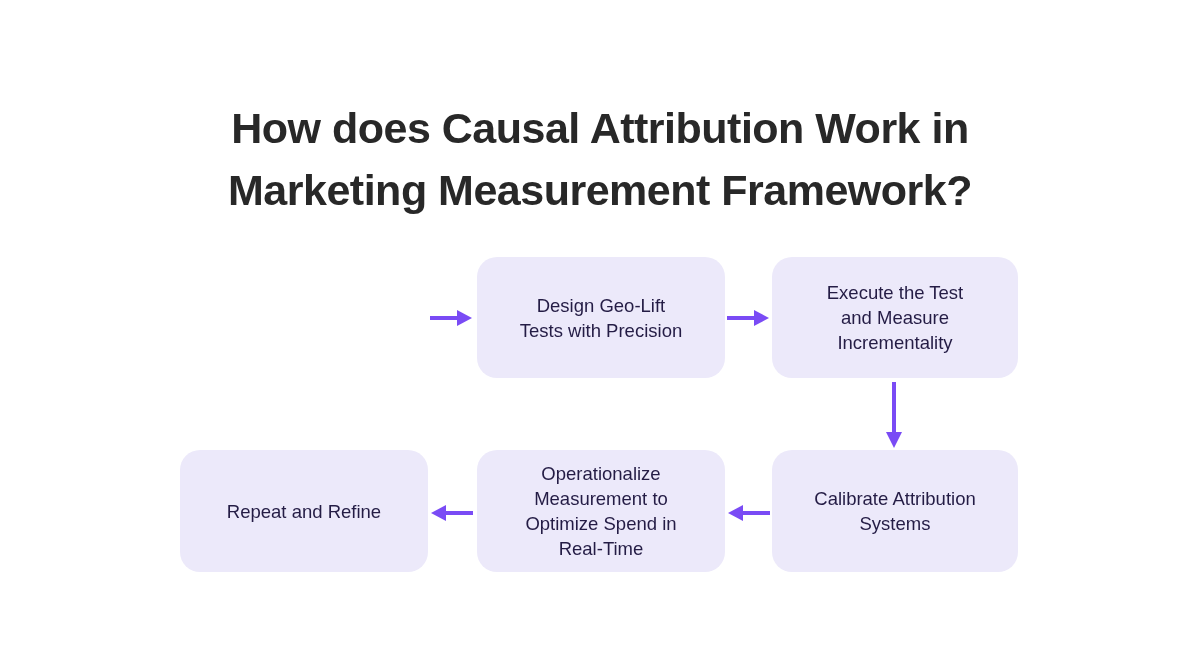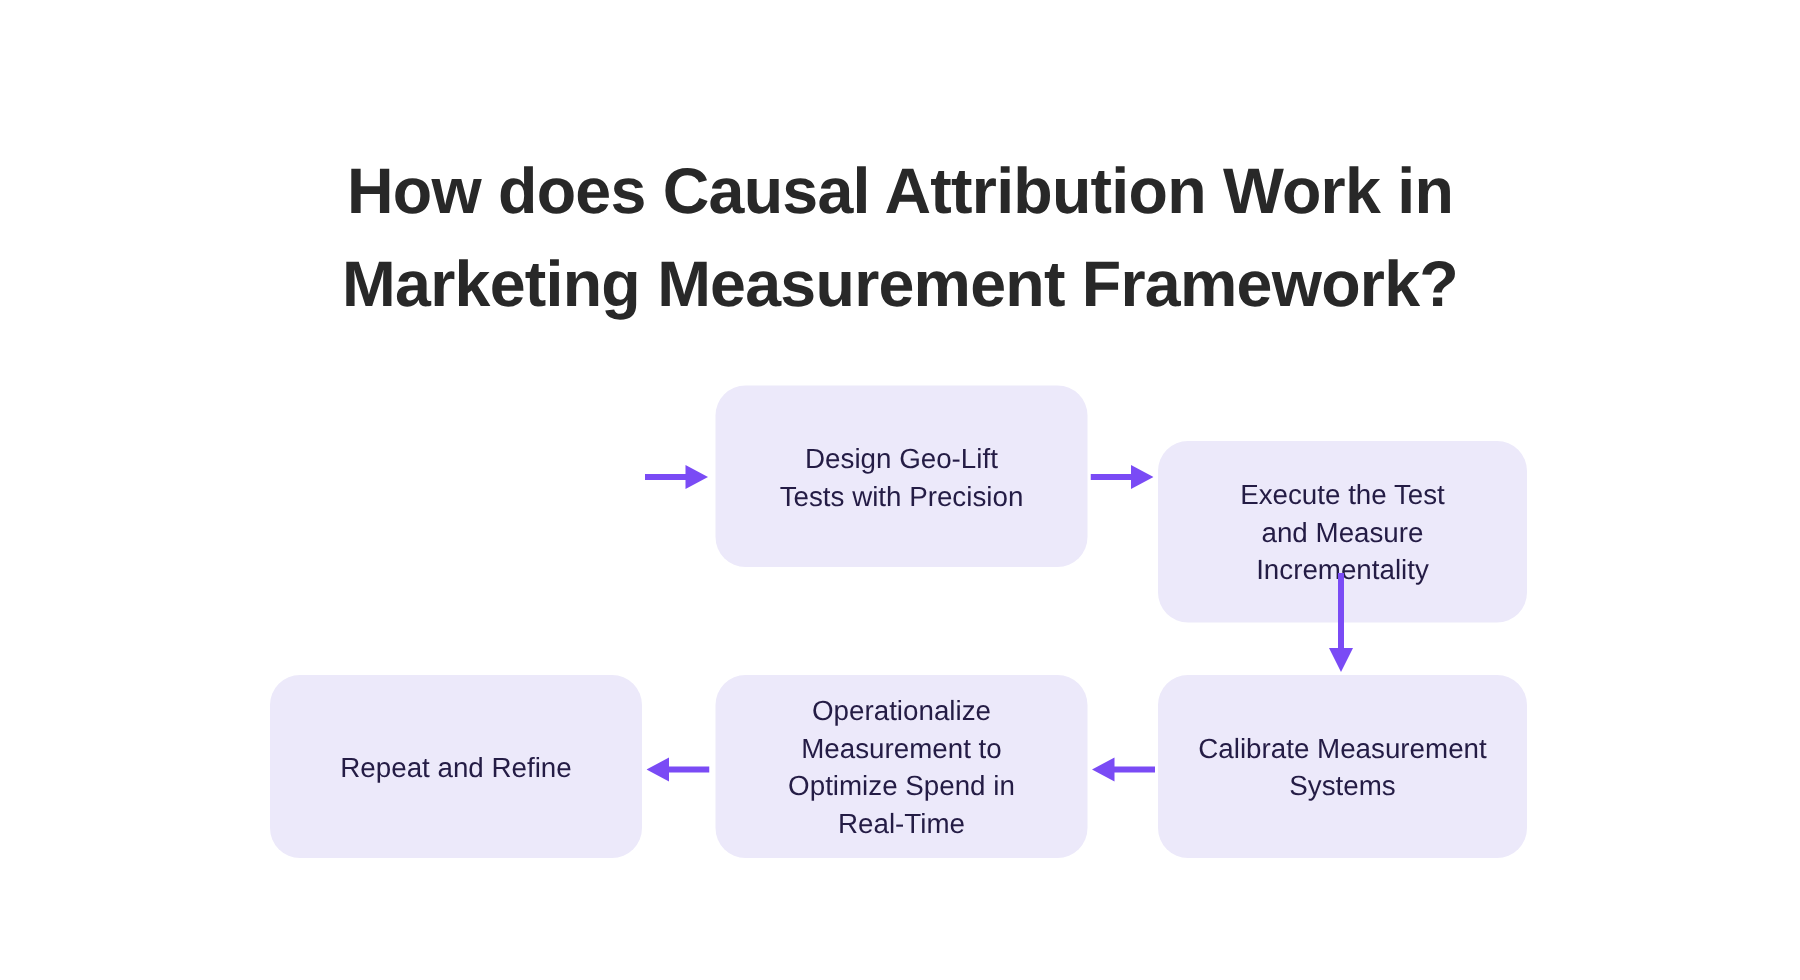--- a/index.html
+++ b/index.html
@@ -41,21 +41,21 @@
       font-weight: 500;
       line-height: 25px;
       padding: 0 18px;
       box-sizing: border-box;
     }
     .step-box .box-label {
       white-space: pre-line;
     }
     .pos-1 { left: 180px; top: 257px; width: 248px; height: 121px; }
     .pos-2 { left: 477px; top: 257px; width: 248px; height: 121px; }
-    .pos-3 { left: 772px; top: 257px; width: 246px; height: 121px; margin-top: 37px; }
+    .pos-3 { left: 772px; top: 257px; width: 246px; height: 121px; }
     .pos-4 { left: 772px; top: 450px; width: 246px; height: 122px; }
     .pos-5 { left: 477px; top: 450px; width: 248px; height: 122px; }
     .pos-6 { left: 180px; top: 450px; width: 248px; height: 122px; }
     .arrow {
       position: absolute;
       display: block;
     }
     .arrow-a1 { left: 430px; top: 309px; }
     .arrow-a2 { left: 727px; top: 309px; }
     .arrow-a3 { left: 884px; top: 382px; }
@@ -76,21 +76,21 @@
 Tests with Precision</span>
   </div>
 
   <div class="step-box pos-3">
     <span class="box-label">Execute the Test
 and Measure
 Incrementality</span>
   </div>
 
   <div class="step-box pos-4">
-    <span class="box-label">Calibrate Measurement
+    <span class="box-label">Calibrate Attribution
 Systems</span>
   </div>
 
   <div class="step-box pos-5">
     <span class="box-label">Operationalize
 Measurement to
 Optimize Spend in
 Real-Time</span>
   </div>
 

